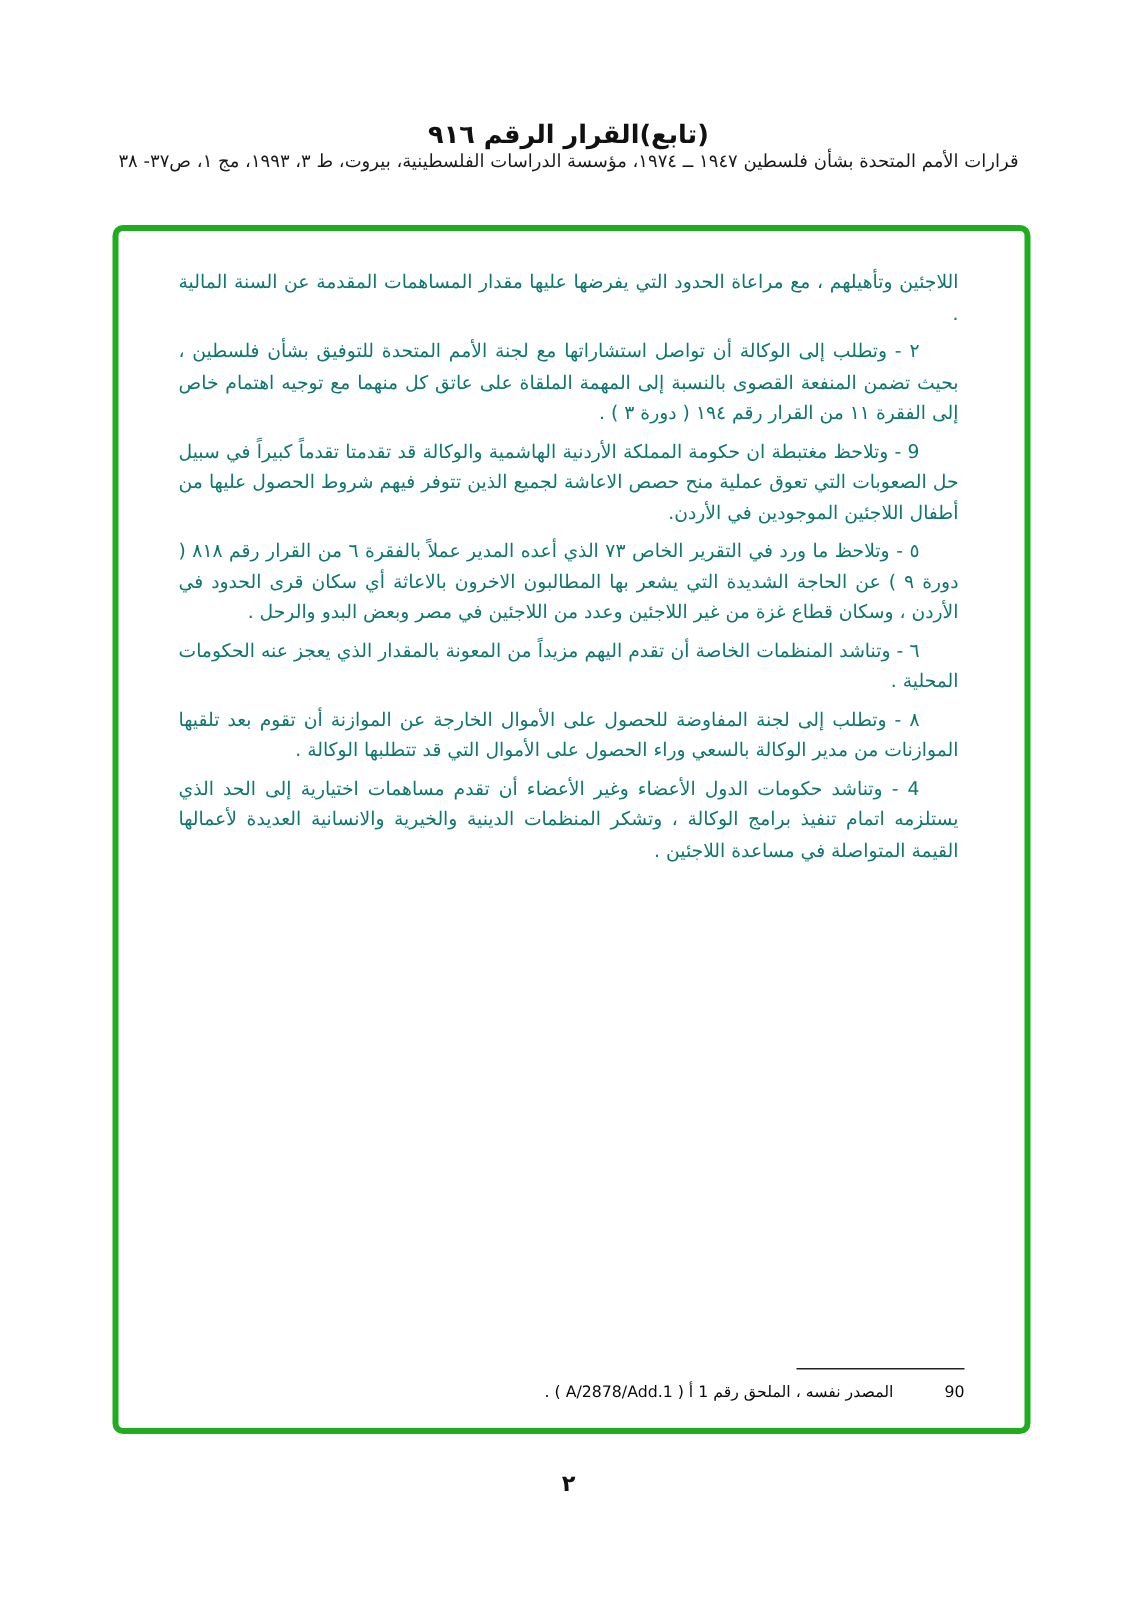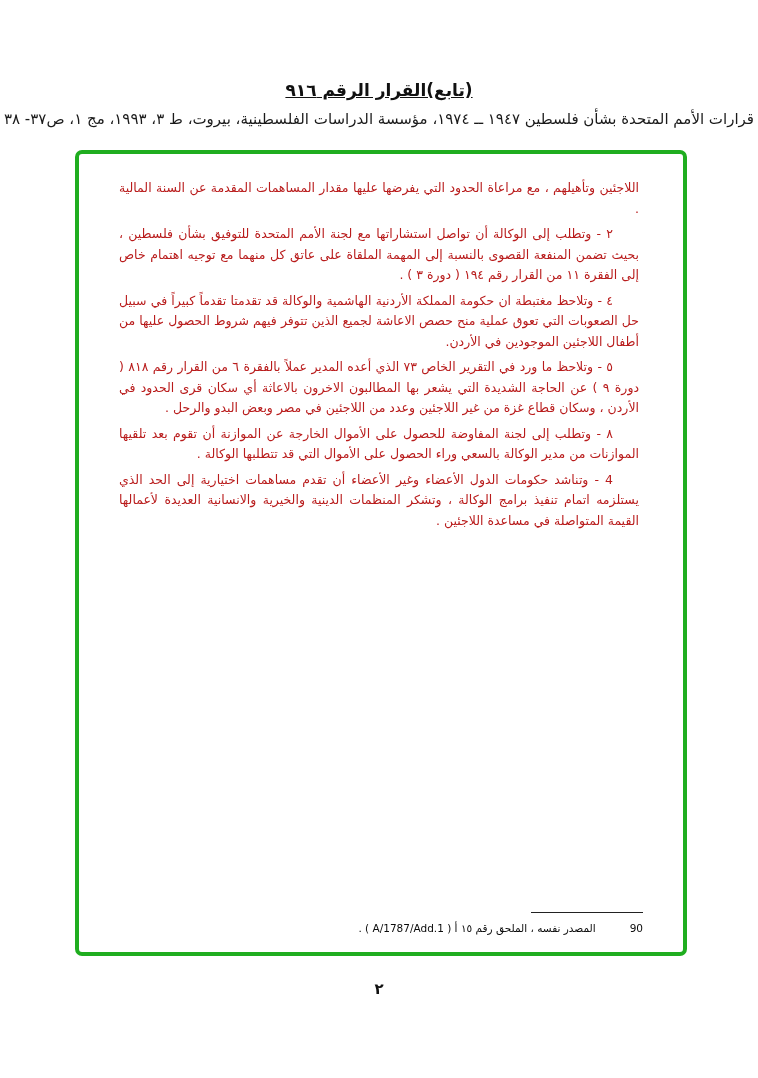--- a/index.html
+++ b/index.html
@@ -11,45 +11,43 @@
     direction:rtl;
     font-family:"DejaVu Sans", sans-serif;
     color:#111;
     overflow:hidden;
   }
   .header { text-align:center; padding-top:80px; }
   .doc-title {
     font-size:17px;
     font-weight:bold;
     letter-spacing:0.5px;
-    text-decoration:underline;
   }
   .doc-source {
-    font-size:15px;
-    margin-top:10px;
+    font-size:12px;
     color:#1a1a1a;
     white-space:nowrap;
   }
   .content-box {
     box-sizing:border-box;
     position:absolute;
     top:150px; left:75px;
     width:612px; height:806px;
     border:4px solid #1fad1f;
     border-radius:7px;
     background:#ffffff;
     padding:24px 44px 18px 40px;
   }
   .para {
     margin:0 0 5px 0;
     font-size:12.5px;
     line-height:20.5px;
     text-align:justify;
     text-indent:26px;
-    color:#b91c1c;
+    color:#0f766e;
   }
   .para.first { text-indent:0; }
   .para b { font-weight:normal; }
   .footnote-area {
     position:absolute;
     right:40px; left:46px; bottom:18px;
   }
   .fn-rule {
     width:112px;
     border-top:1.5px solid #222;
@@ -81,35 +79,36 @@
     <div class="doc-source">قرارات الأمم المتحدة بشأن فلسطين ١٩٤٧ ــ ١٩٧٤، مؤسسة الدراسات الفلسطينية، بيروت، ط ٣، ١٩٩٣، مج ١، ص٣٧- ٣٨</div>
   </div>
 
   <div class="content-box">
 
     <p class="para first"><b></b><span>اللاجئين وتأهيلهم ، مع مراعاة الحدود التي يفرضها عليها مقدار المساهمات المقدمة عن السنة المالية .</span></p>
 
     <p class="para"><b>٢ - وتطلب إلى </b><span>الوكالة أن تواصل استشاراتها مع لجنة الأمم المتحدة للتوفيق بشأن فلسطين ، بحيث تضمن المنفعة القصوى بالنسبة إلى المهمة الملقاة على عاتق كل منهما مع توجيه اهتمام خاص إلى الفقرة ١١ من القرار رقم ١٩٤ ( دورة ٣ ) .</span></p>
 
 
-    <p class="para"><b>٤ - وتلاحظ مغتبطة </b><span>ان حكومة المملكة الأردنية الهاشمية والوكالة قد تقدمتا تقدماً كبيراً في سبيل حل الصعوبات التي تعوق عملية منح حصص الاعاشة لجميع الذين تتوفر فيهم شروط الحصول عليها من أطفال اللاجئين الموجودين في الأردن.</span></p>
+    <p class="para"><b>9 - وتلاحظ مغتبطة </b><span>ان حكومة المملكة الأردنية الهاشمية والوكالة قد تقدمتا تقدماً كبيراً في سبيل حل الصعوبات التي تعوق عملية منح حصص الاعاشة لجميع الذين تتوفر فيهم شروط الحصول عليها من أطفال اللاجئين الموجودين في الأردن.</span></p>
 
     <p class="para"><b>٥ - وتلاحظ </b><span>ما ورد في التقرير الخاص ٧٣ الذي أعده المدير عملاً بالفقرة ٦ من القرار رقم ٨١٨ ( دورة ٩ ) عن الحاجة الشديدة التي يشعر بها المطالبون الاخرون بالاعاثة أي سكان قرى الحدود في الأردن ، وسكان قطاع غزة من غير اللاجئين وعدد من اللاجئين في مصر وبعض البدو والرحل .</span></p>
 
+    <p class="para"><b>٦ - وتناشد </b><span>المنظمات الخاصة أن تقدم اليهم مزيداً من المعونة بالمقدار الذي يعجز عنه الحكومات المحلية .</span></p>
 
 
     <p class="para"><b>٨ - وتطلب إلى </b><span>لجنة المفاوضة للحصول على الأموال الخارجة عن الموازنة أن تقوم بعد تلقيها الموازنات من مدير الوكالة بالسعي وراء الحصول على الأموال التي قد تتطلبها الوكالة .</span></p>
 
     <p class="para"><b>4 - وتناشد </b><span>حكومات الدول الأعضاء وغير الأعضاء أن تقدم مساهمات اختيارية إلى الحد الذي يستلزمه اتمام تنفيذ برامج الوكالة ، وتشكر المنظمات الدينية والخيرية والانسانية العديدة لأعمالها القيمة المتواصلة في مساعدة اللاجئين .</span></p>
 
     <div class="footnote-area">
       <div class="fn-rule"></div>
       <div class="footnote">
         <span class="fn-num">90</span>
-        <span class="fn-text">المصدر نفسه ، الملحق رقم ١٥ أ ( A/1787/Add.1 ) .</span>
+        <span class="fn-text">المصدر نفسه ، الملحق رقم 1 أ ( A/2878/Add.1 ) .</span>
       </div>
     </div>
 
   </div>
 
   <div class="page-number">٢</div>
 
 </div>
 
 </body></html>

